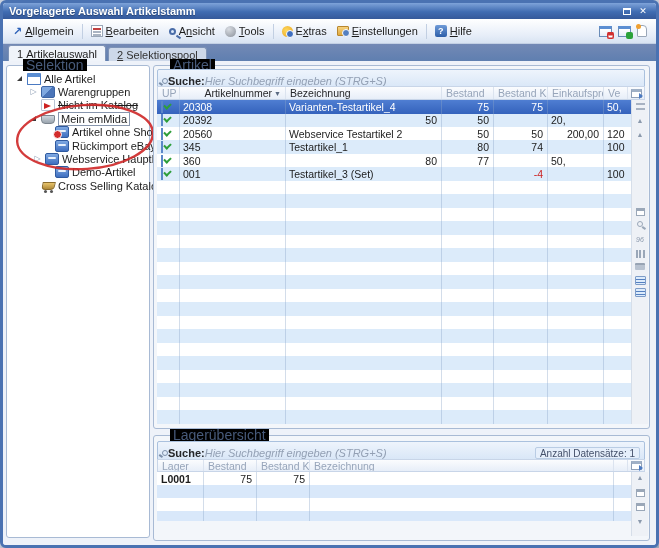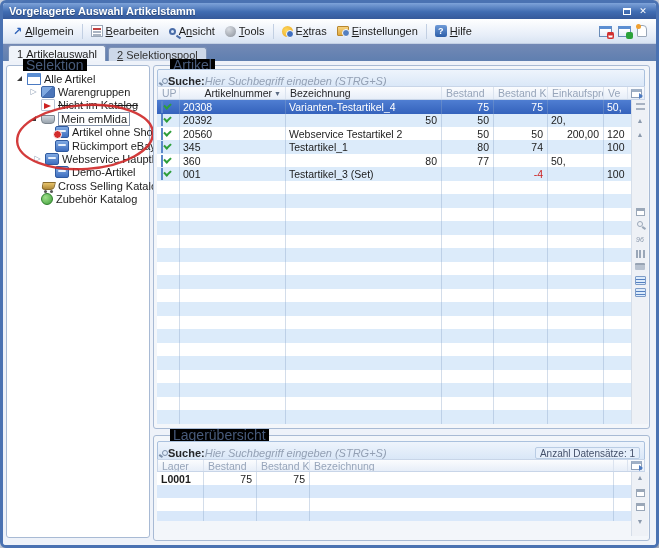--- a/index.html
+++ b/index.html
@@ -234,25 +234,20 @@
         <div class="titem d2">
           <span class="tw"></span>
           <span class="ti i-cat"></span>
           <span>Demo-Artikel</span>
         </div>
         <div class="titem d1">
           <span class="tw"></span>
           <span class="ti i-cart"></span>
           <span>Cross Selling Katalog</span>
         </div>
-        <div class="titem d1">
-          <span class="tw"></span>
-          <span class="ti i-acc"></span>
-          <span>Zubehör Katalog</span>
-        </div>
       </div>
     </div>
 
     <svg class="ann" style="left:10px;top:40px" width="150" height="76" viewBox="0 0 150 76">
       <ellipse cx="72" cy="36" rx="68" ry="32" fill="none" stroke="#cf2b2b" stroke-width="2.4" opacity="0.92" transform="rotate(-4 72 36)"></ellipse>
     </svg>
 
     <div class="gbox gray" style="left:150px;top:4px;width:497px;height:364px">
       <span class="glabel">Artikel</span>
 

